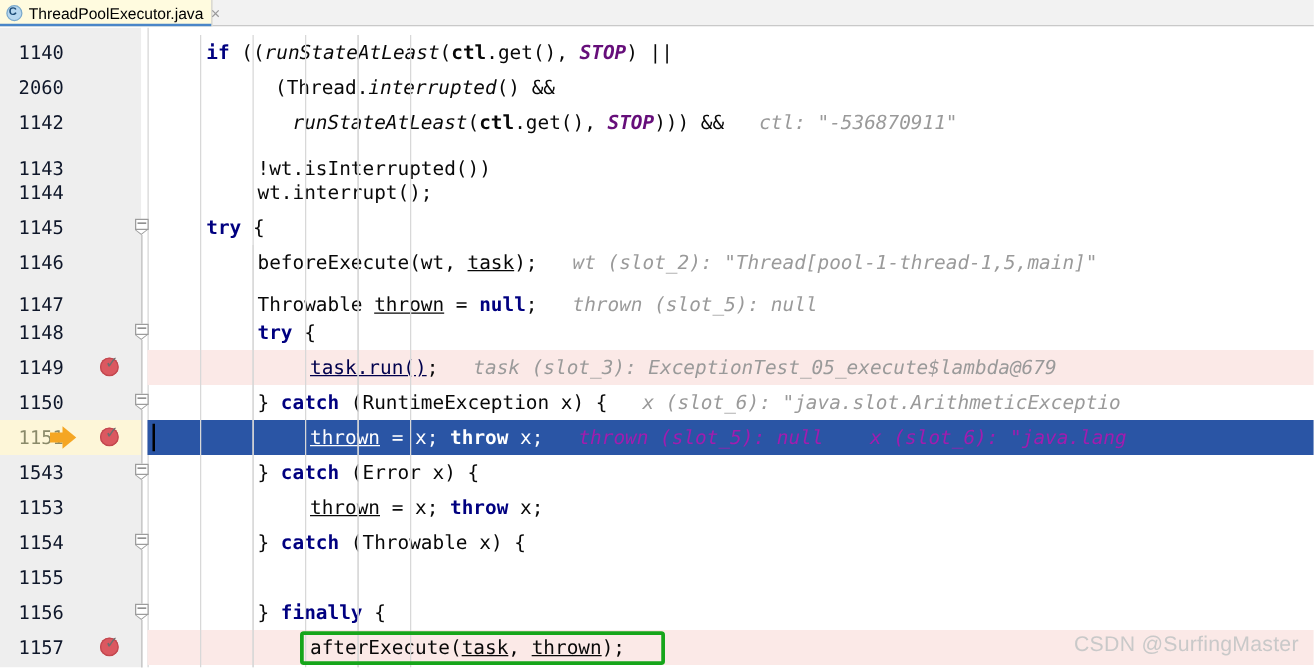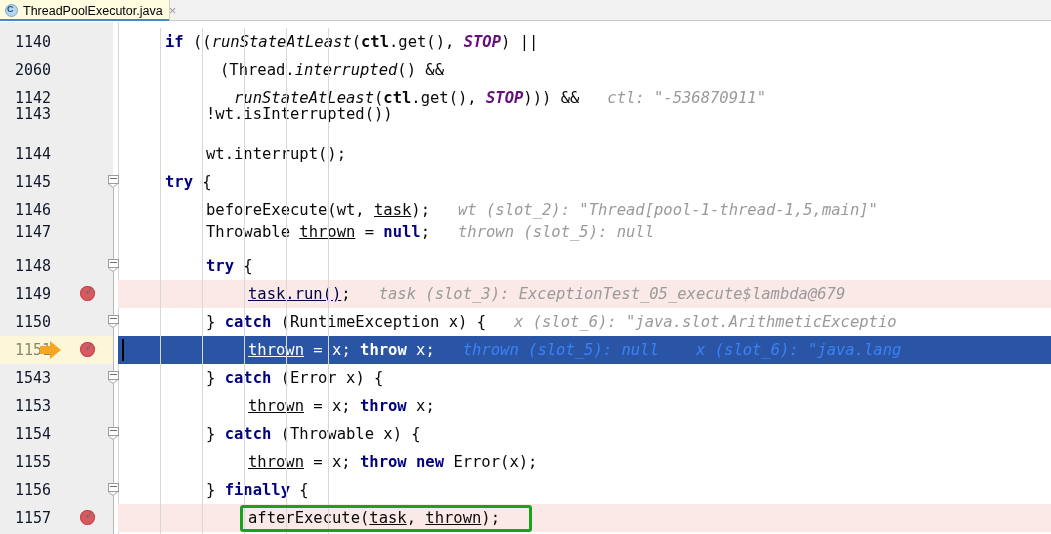--- a/index.html
+++ b/index.html
@@ -110,21 +110,21 @@
   .kw   { color:#000080; font-weight:bold; }
   .id   { color:#080808; }
   .mth  { color:#080808; font-style:italic; }
   .fld  { color:#080808; font-weight:bold; }
   .stat { color:#660e7a; font-weight:bold; font-style:italic; }
   .und  { text-decoration: underline; text-decoration-color:#080808; }
   .lnk  { color:#00004d; text-decoration: underline; }
   .hint {
     color:#9a9a9a; font-style:italic; font-family:"DejaVu Sans Mono", monospace;
   }
-  .hint-inv { color:#3b82f6; font-style:italic; }
+  .hint-inv { color:#a21caf; font-style:italic; }
   .sel-txt  { color:#ffffff; }
   .sel-und  { color:#ffffff; text-decoration:underline; }
 
   
   .guide {
     position:absolute; width:1px; background:#d8d8d8;
   }
 
   
   .breakpoint {
@@ -217,41 +217,41 @@
       <div class="row" style="top: 34px;">
         <div class="rowbg"></div>
         <div class="ln">2060</div>
         <div class="code" style="left:220px;">(<span class="id">Thread</span>.<span class="mth">interrupted</span>() &amp;&amp;</div>
       </div>
       <div class="row" style="top: 62px;">
         <div class="rowbg"></div>
         <div class="ln">1142</div>
         <div class="code" style="left:234px;"><span class="mth">runStateAtLeast</span>(<span class="fld">ctl</span>.<span class="id">get</span>(), <span class="stat">STOP</span>))) &amp;&amp;<span class="hint">   ctl: "-536870911"</span></div>
       </div>
-      <div class="row" style="top: 78px; text-decoration: underline;">
+      <div class="row" style="top: 99px; text-decoration: underline;">
         <div class="rowbg"></div>
         <div class="ln">1143</div>
         <div class="code" style="left:206px;">!<span class="id">wt</span>.<span class="id">isInterrupted</span>())</div>
       </div>
       <div class="row" style="top: 118px;">
         <div class="rowbg"></div>
         <div class="ln">1144</div>
         <div class="code" style="left:206px;"><span class="id">wt</span>.<span class="id">interrupt</span>();</div>
       </div>
       <div class="row" style="top: 146px;">
         <div class="rowbg"></div>
         <div class="ln">1145</div>
         <div class="code" style="left:165px;"><span class="kw">try</span> {</div>
       </div>
       <div class="row" style="top: 174px;">
         <div class="rowbg"></div>
         <div class="ln">1146</div>
         <div class="code" style="left:206px;"><span class="id">beforeExecute</span>(<span class="id">wt</span>, <span class="und">task</span>);<span class="hint">   wt (slot_2): "Thread[pool-1-thread-1,5,main]"</span></div>
       </div>
-      <div class="row" style="top: 196px; padding-left: 40px;">
+      <div class="row" style="top: 208px; padding-left: 40px;">
         <div class="rowbg"></div>
         <div class="ln">1147</div>
         <div class="code" style="left:206px;"><span class="id">Throwable</span> <span class="und">thrown</span> = <span class="kw">null</span>;<span class="hint">   thrown (slot_5): null</span></div>
       </div>
       <div class="row" style="top: 230px;">
         <div class="rowbg"></div>
         <div class="ln">1148</div>
         <div class="code" style="left:206px;"><span class="kw">try</span> {</div>
       </div>
       <div class="row bp-row" style="top: 258px;">
@@ -292,21 +292,20 @@
         <div class="code" style="left:248px;"><span class="und">thrown</span> = <span class="id">x</span>; <span class="kw">throw</span> <span class="id">x</span>;</div>
       </div>
       <div class="row" style="top: 398px;">
         <div class="rowbg"></div>
         <div class="ln">1154</div>
         <div class="code" style="left:206px;">} <span class="kw">catch</span> (<span class="id">Throwable</span> <span class="id">x</span>) {</div>
       </div>
       <div class="row" style="top: 426px;">
         <div class="rowbg"></div>
         <div class="ln">1155</div>
-        <div class="code" style="left:248px;"><span class="und">thrown</span> = <span class="id">x</span>; <span class="kw">throw</span> <span class="kw">new</span> <span class="id">Error</span>(<span class="id">x</span>);</div>
       </div>
       <div class="row" style="top: 454px;">
         <div class="rowbg"></div>
         <div class="ln">1156</div>
         <div class="code" style="left:206px;">} <span class="kw">finally</span> {</div>
       </div>
       <div class="row bp-row" style="top: 482px;">
         <div class="rowbg"></div>
         <div class="ln">1157</div>
         <div class="breakpoint" style="left:80px; top:6px;">
@@ -367,13 +366,14 @@
         <span class="tipF"></span>
       </div>
       <div class="foldline" style="left: 113px; top: 166px; height: 71px;"></div>
       <div class="foldline" style="left: 113px; top: 250px; height: 43px;"></div>
       <div class="foldline" style="left: 113px; top: 306px; height: 43px;"></div>
       <div class="foldline" style="left: 113px; top: 362px; height: 43px;"></div>
       <div class="foldline" style="left: 113px; top: 418px; height: 43px;"></div>
       <div class="foldline" style="left: 113px; top: 474px; height: 43px;"></div>
     </div>
   <div id="green-box" style="left: 240px; top: 483px; width: 292px; height: 27px;"></div>
+  <div id="watermark">CSDN @SurfingMaster</div>
 </div>
 
 </body></html>

